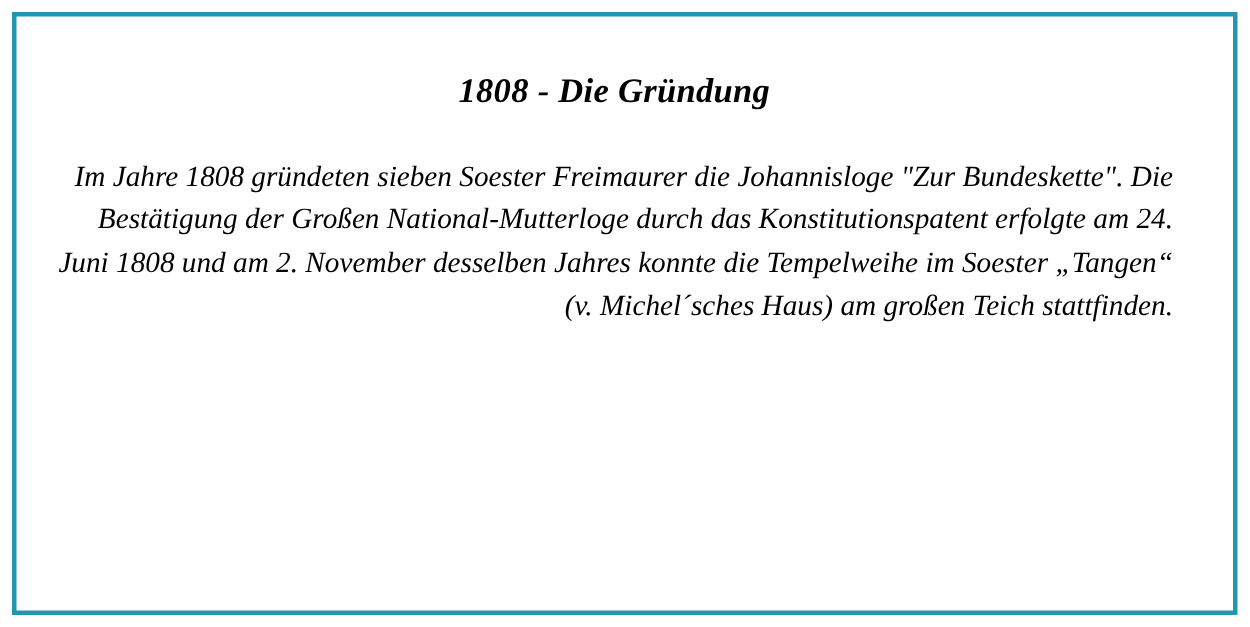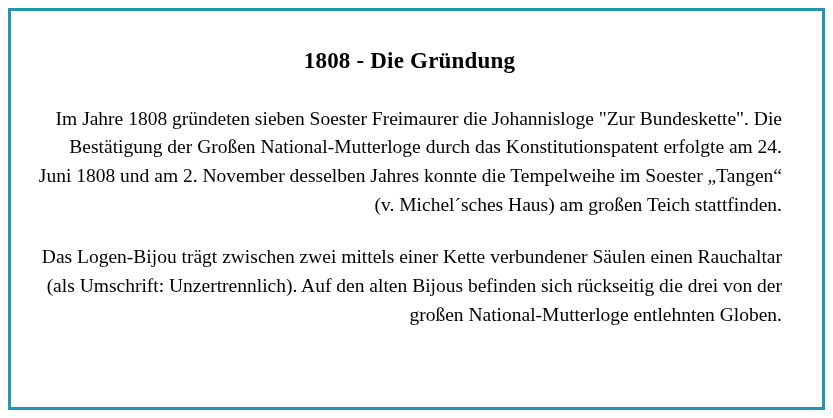--- a/index.html
+++ b/index.html
@@ -31,20 +31,21 @@
     background: #ffffff;
   }
   .content {
     position: absolute;
     left: 0;
     top: 0;
     right: 0;
     bottom: 0;
     padding: 36px 40px 18px 26px;
     box-sizing: border-box;
+    font-style: italic;
   }
   .doc-title {
     font-family: "Liberation Serif", serif;
     font-size: 23px;
     font-weight: bold;
     text-align: center;
     letter-spacing: 0.2px;
     margin: 0 0 30px 0;
     line-height: 1.2;
   }
@@ -61,16 +62,15 @@
   }
 </style>
 </head>
 <body>
 
 <div class="page">
   <div class="panel">
     <div class="content">
       <h1 class="doc-title">1808 - Die Gründung</h1>
       <p class="doc-paragraph">Im Jahre 1808 gründeten sieben Soester Freimaurer die Johannisloge "Zur Bundeskette". Die Bestätigung der Großen National-Mutterloge durch das Konstitutionspatent erfolgte am 24. Juni 1808 und am 2. November desselben Jahres konnte die Tempelweihe im Soester „Tangen“ (v. Michel´sches Haus) am großen Teich stattfinden.</p>
-      <p class="doc-paragraph">Das Logen-Bijou trägt zwischen zwei mittels einer Kette verbundener Säulen einen Rauchaltar (als Umschrift: Unzertrennlich). Auf den alten Bijous befinden sich rückseitig die drei von der großen National-Mutterloge entlehnten Globen.</p>
     </div>
   </div>
 </div>
 
 </body></html>

